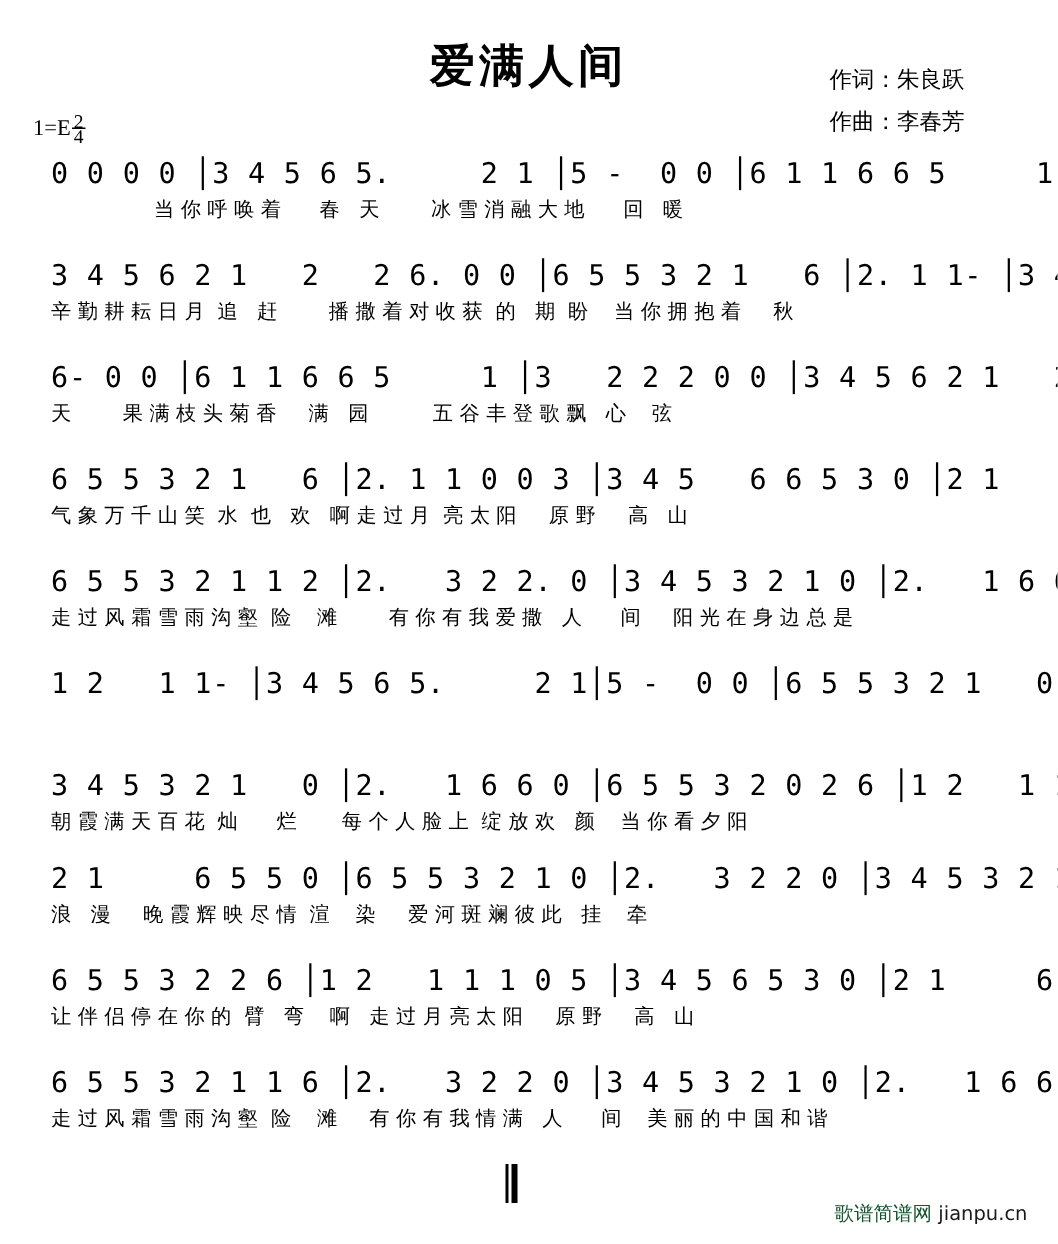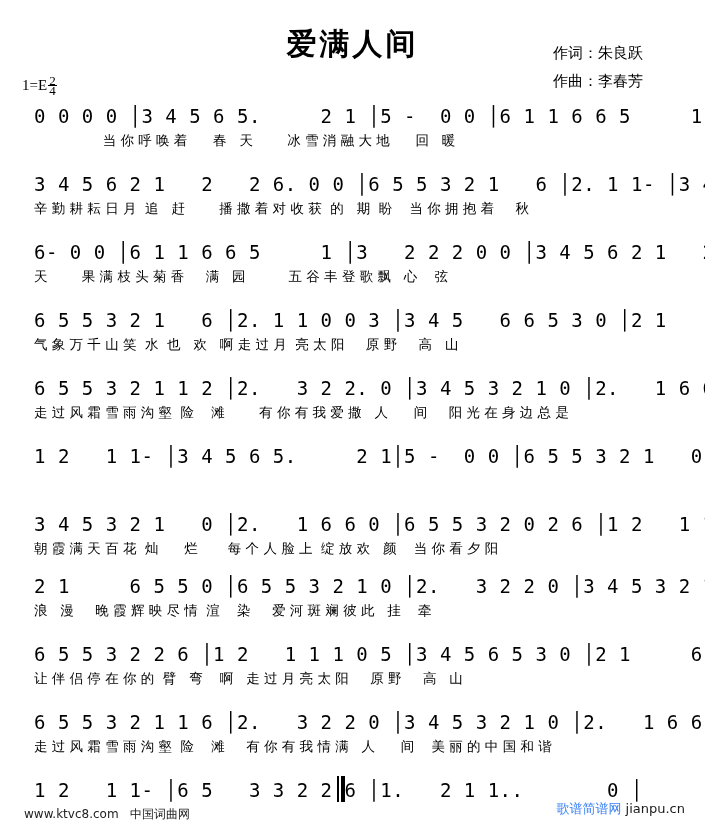--- a/index.html
+++ b/index.html
@@ -82,21 +82,21 @@
     font-family:"DejaVu Sans","Liberation Sans",sans-serif;
     color:#222;
     white-space:pre;
   }
   .footer-right{
     position:absolute;right:20px;top:800px;
     font-size:13px;
     font-family:"DejaVu Sans","Liberation Sans",sans-serif;
     white-space:nowrap;
   }
-  .footer-right .cn{color:#3b82f6;}
+  .footer-right .cn{color:#14532d;}
   .footer-right .site{color:#1a1a1a;}
   .end-bar{
     position:absolute;
     left:337px;top:776px;
     width:9px;height:26px;
   }
   .end-bar .thin{position:absolute;left:0;top:0;width:1.5px;height:26px;background:#000;}
   .end-bar .thick{position:absolute;left:4px;top:0;width:4px;height:26px;background:#000;}
 </style>
 </head>
@@ -155,27 +155,25 @@
     <div class="notes">6 5 5 3 2 2 6 │1 2   1 1 1 0 5 │3 4 5 6 5 3 0 │2 1     6 5 5 5 0.│</div>
     <div class="lyrics">让 伴 侣 停 在 你 的  臂   弯    啊   走 过 月 亮 太 阳     原 野     高   山</div>
   </div>
 
   <div class="system" style="top:709px">
     <div class="notes">6 5 5 3 2 1 1 6 │2.   3 2 2 0 │3 4 5 3 2 1 0 │2.   1 6 6 0 │6 5 5 3 2 2 6 │</div>
     <div class="lyrics">走 过 风 霜 雪 雨 沟 壑  险    滩     有 你 有 我 情 满   人      间    美 丽 的 中 国 和 谐</div>
   </div>
 
   <div class="system" style="top:777px">
-    <div class="notes">1 2   1 1- │6 5   3 3 2 2 6 │1.   2 1 1..       0 │</div>
   </div>
 
   <div class="end-bar">
     <div class="thin"></div>
     <div class="thick"></div>
   </div>
 
-  <div class="footer-left">www.ktvc8.com   中国词曲网</div>
   <div class="footer-right">
     <span class="cn">歌谱简谱网</span>
     <span class="site">jianpu.cn</span>
   </div>
 
 </div>
 
 </body></html>

